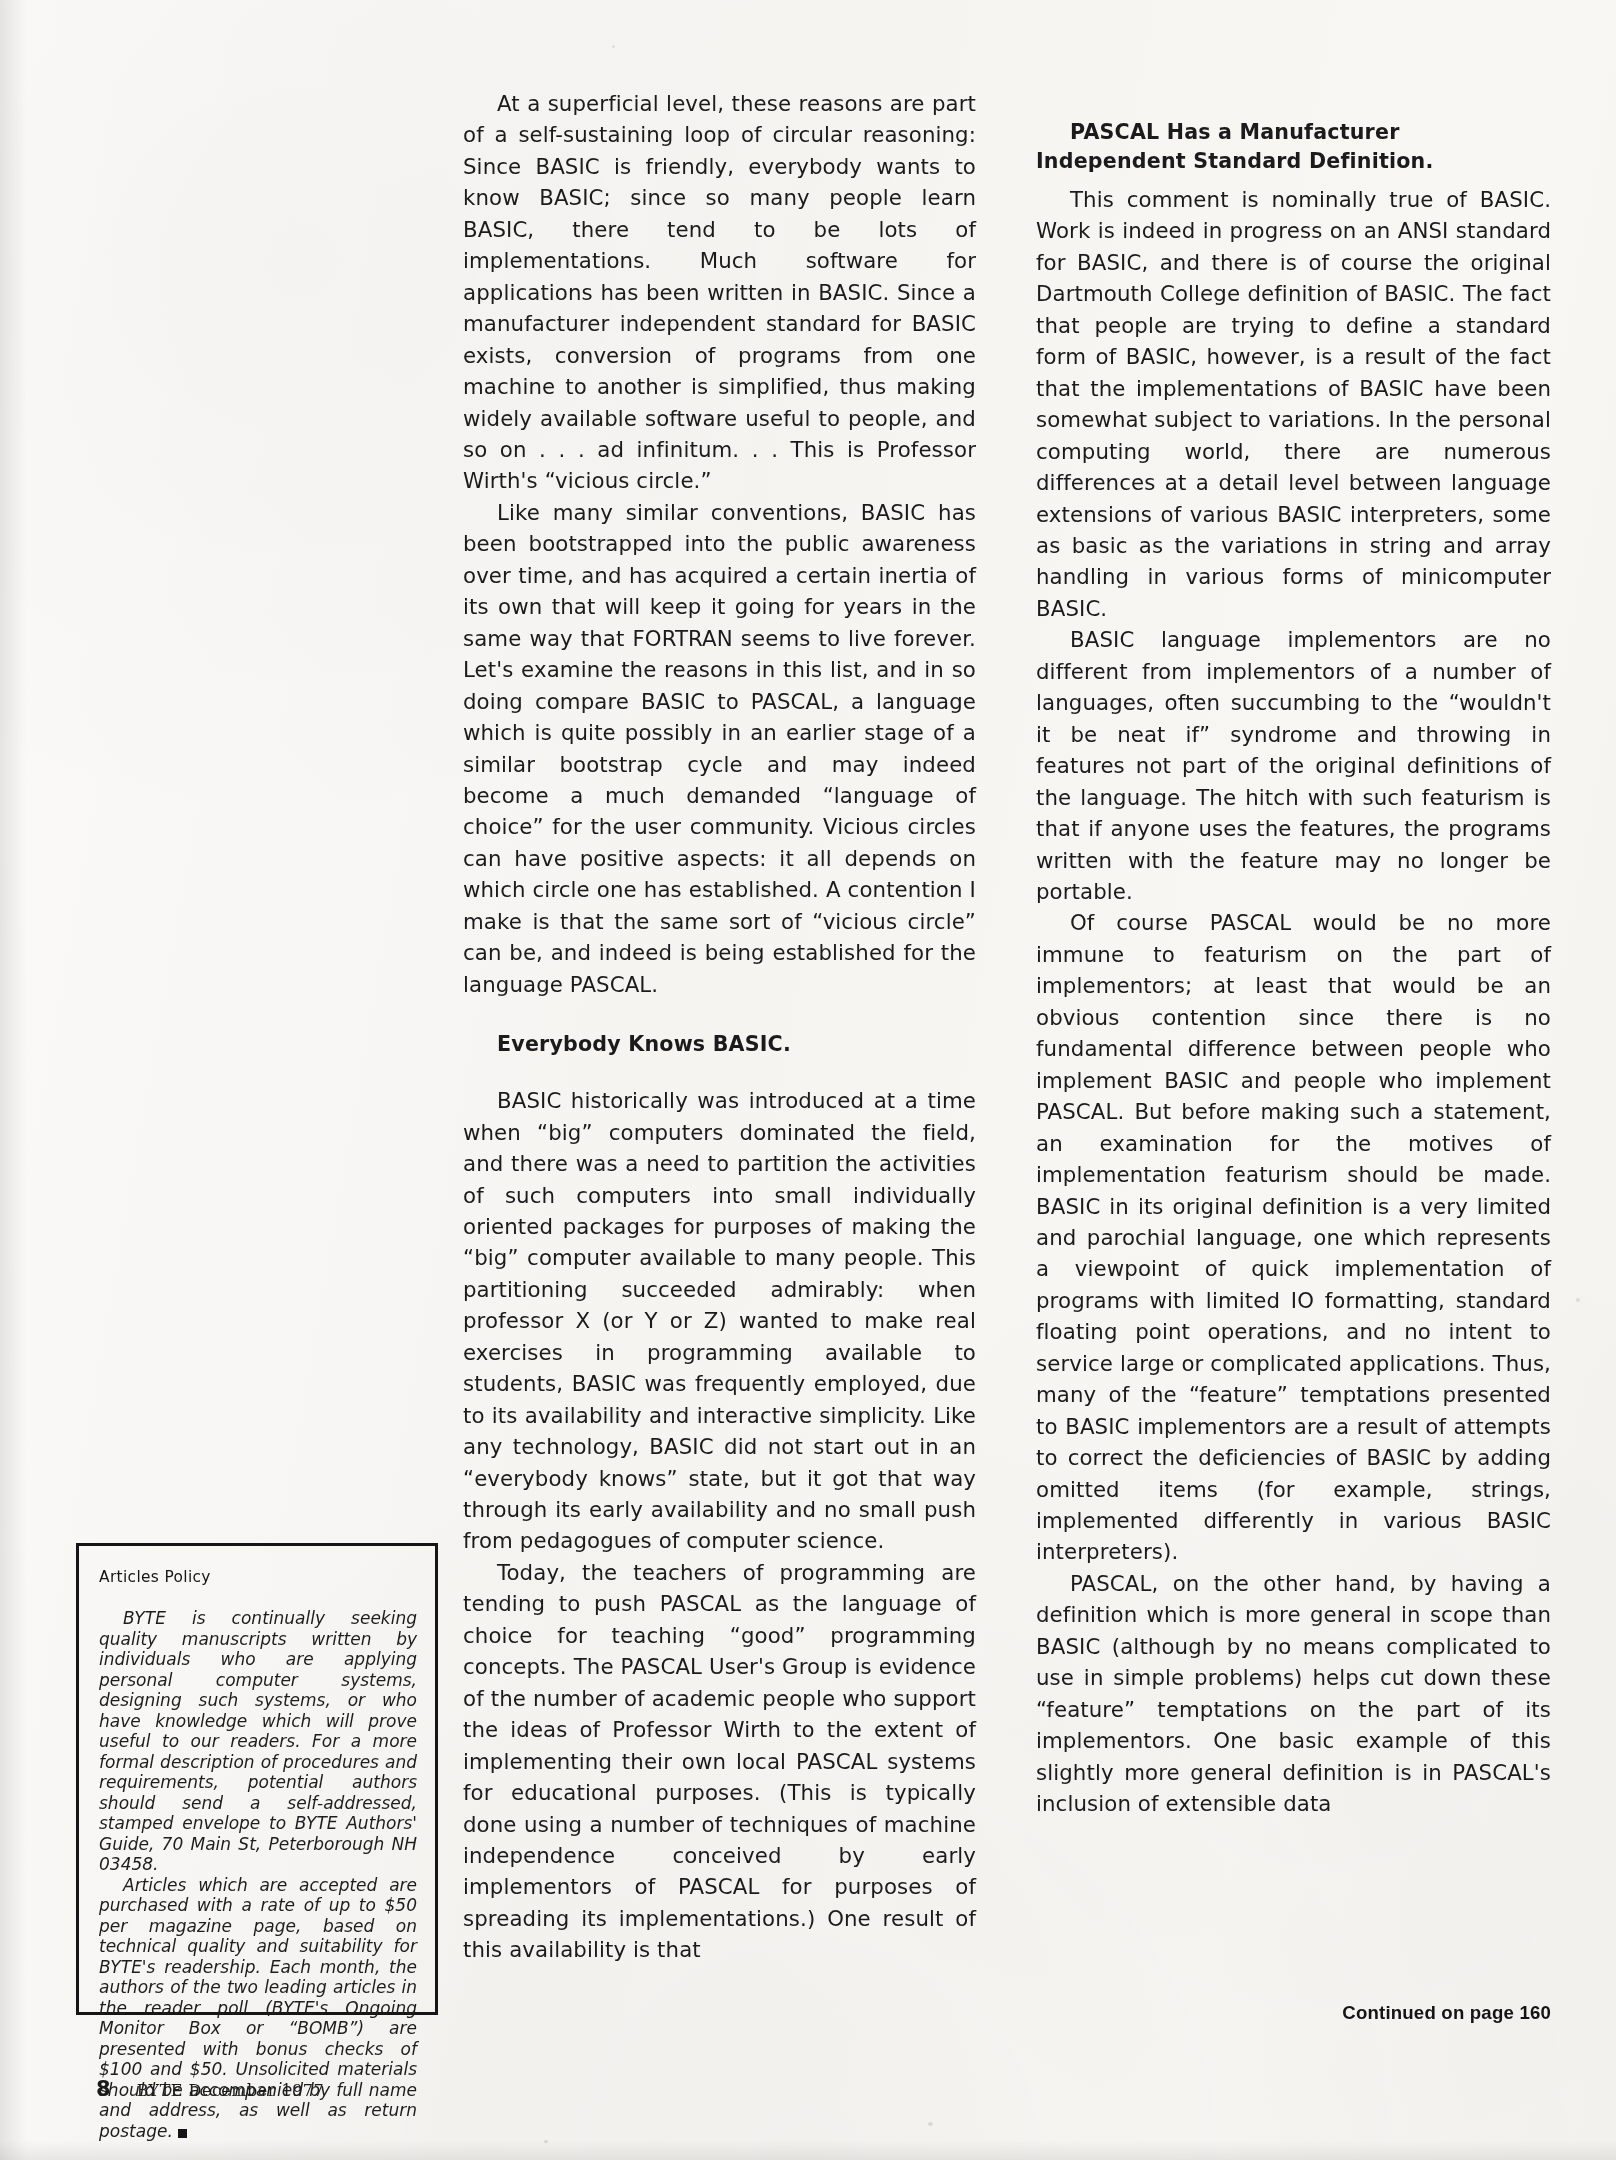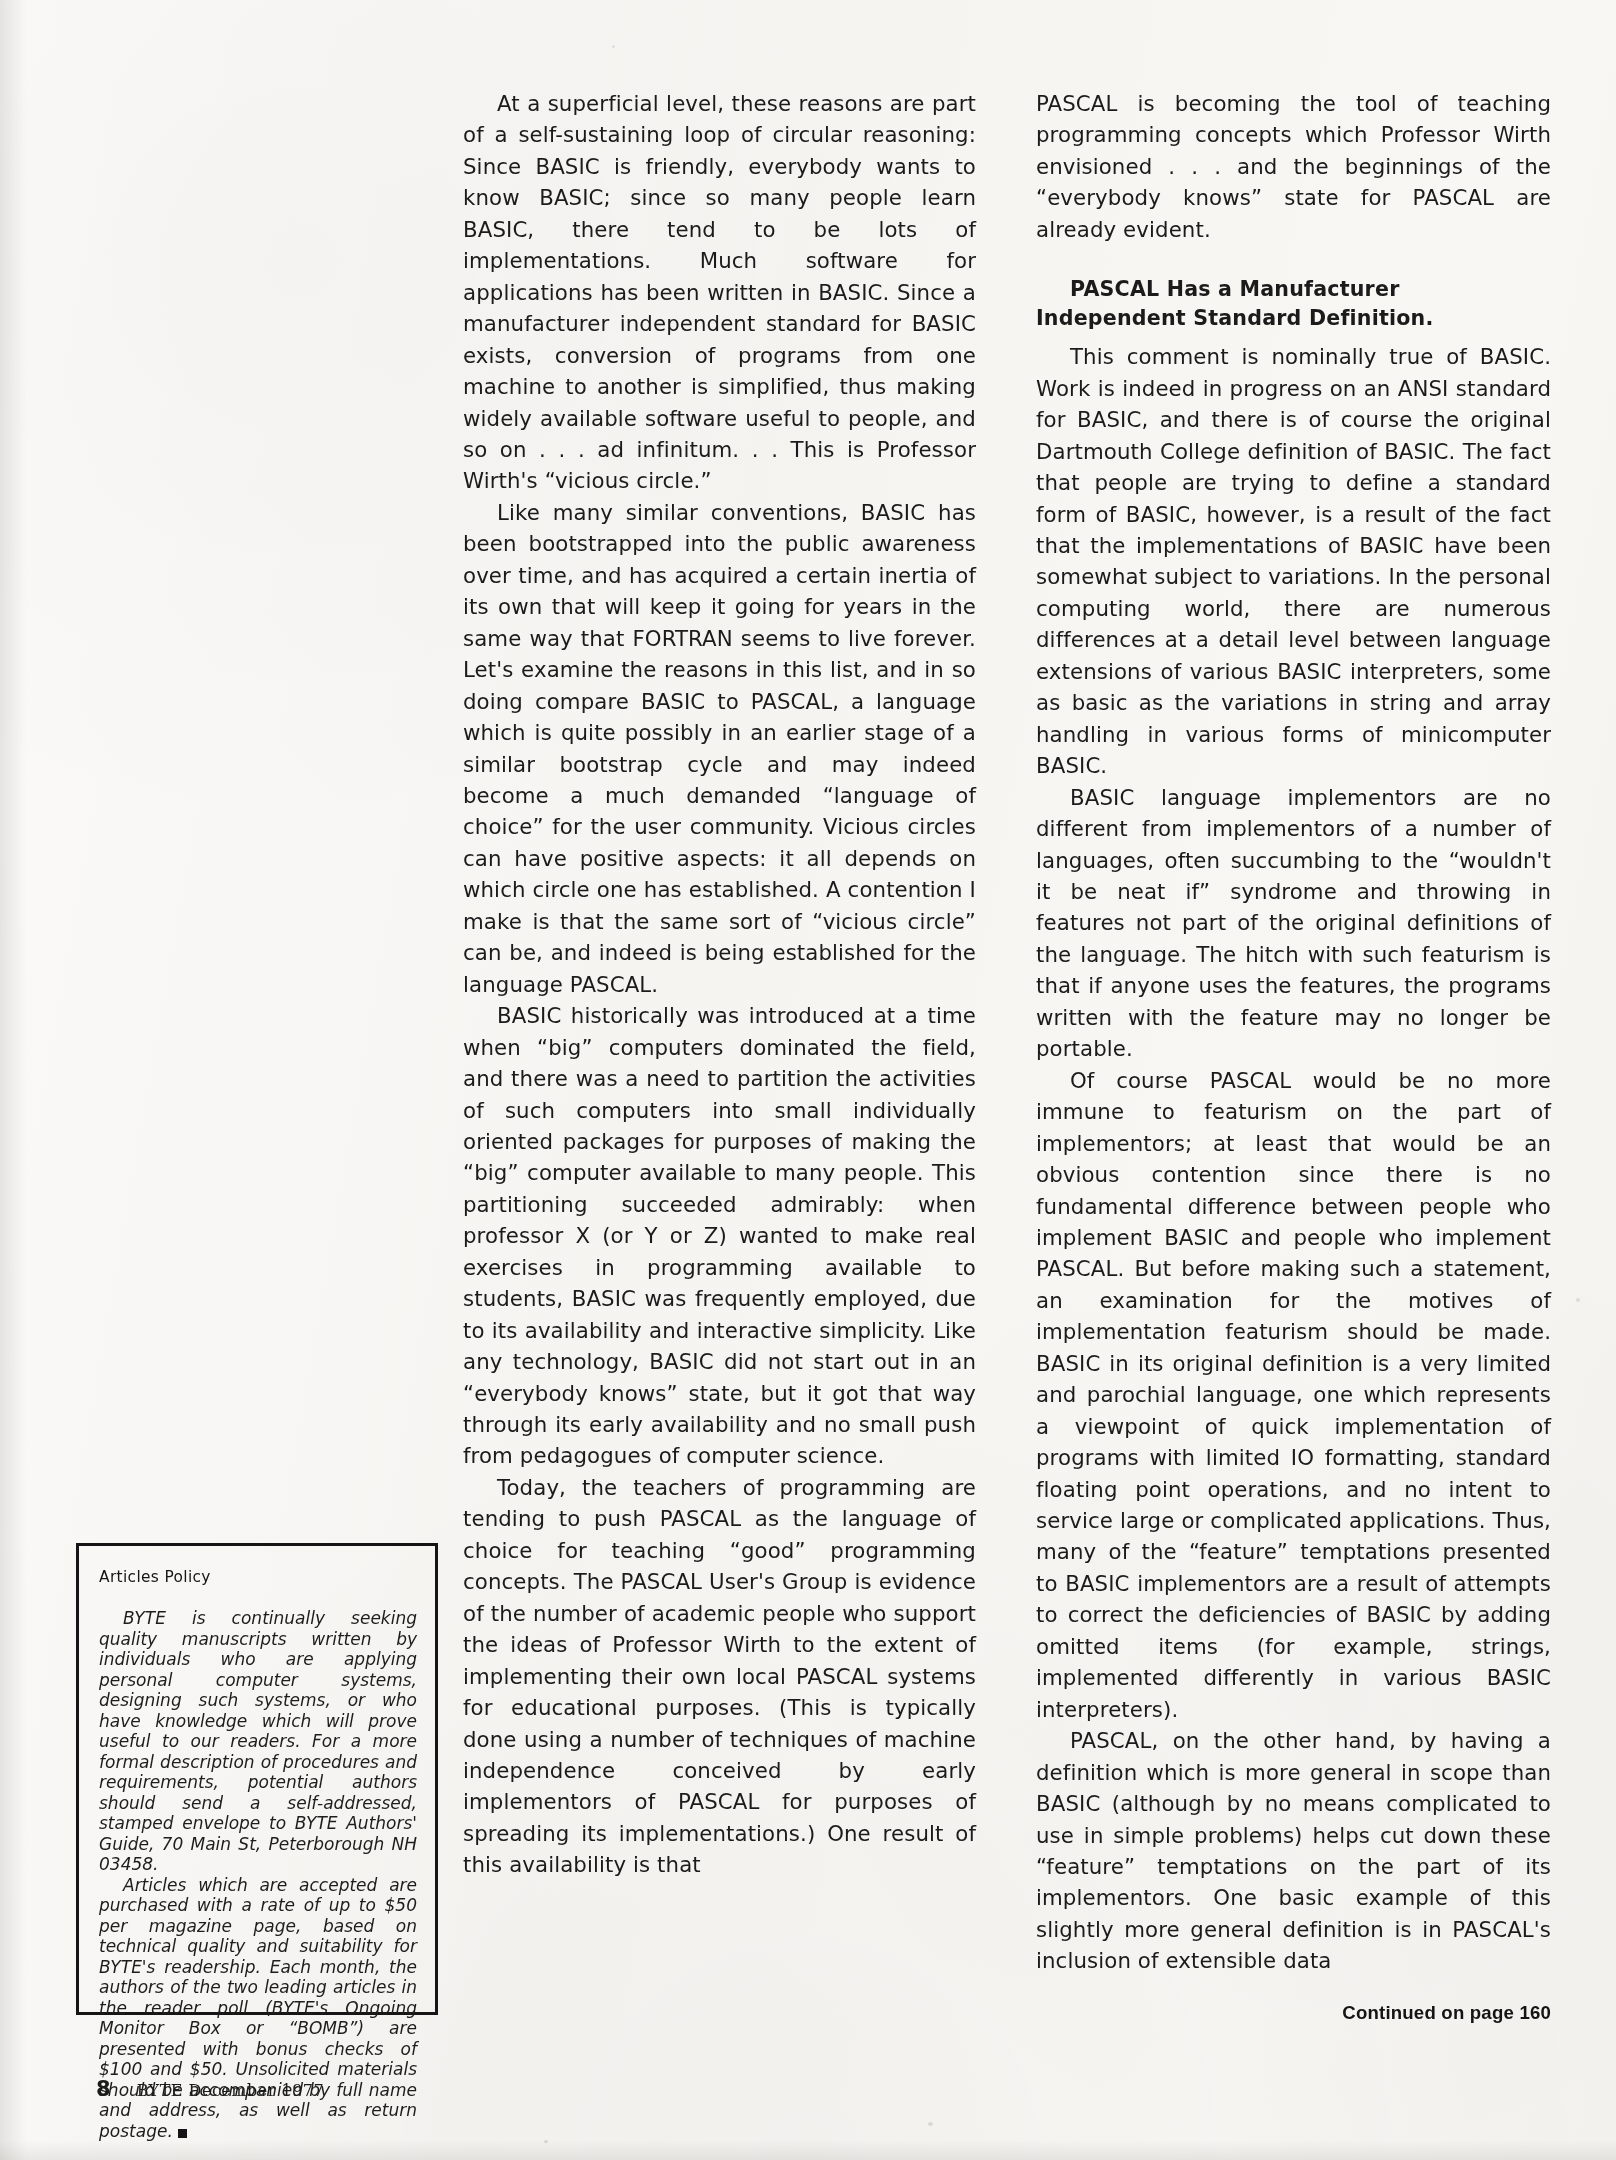--- a/index.html
+++ b/index.html
@@ -192,26 +192,26 @@
   <div id="scan-edge-bottom"></div>
 
   <div class="speck" style="left:544px; top:2140px; width:4px; height:3px; opacity:.5;"></div>
   <div class="speck" style="left:928px; top:2122px; width:5px; height:4px; opacity:.45;"></div>
   <div class="speck" style="left:1576px; top:1298px; width:4px; height:4px; opacity:.4;"></div>
   <div class="speck" style="left:612px; top:45px; width:3px; height:3px; opacity:.35;"></div>
 
   <div class="column body-col" id="col-middle">
     <p>At a superficial level, these reasons are part of a self-sustaining loop of circular reasoning: Since BASIC is friendly, everybody wants to know BASIC; since so many people learn BASIC, there tend to be lots of implementations. Much software for applications has been written in BASIC. Since a manufacturer independent standard for BASIC exists, conversion of programs from one machine to another is simplified, thus making widely available software useful to people, and so on . . . ad infinitum. . . This is Professor Wirth's “vicious circle.”</p>
     <p>Like many similar conventions, BASIC has been bootstrapped into the public awareness over time, and has acquired a certain inertia of its own that will keep it going for years in the same way that FORTRAN seems to live forever. Let's examine the reasons in this list, and in so doing compare BASIC to PASCAL, a language which is quite possibly in an earlier stage of a similar bootstrap cycle and may indeed become a much demanded “language of choice” for the user community. Vicious circles can have positive aspects: it all depends on which circle one has established. A contention I make is that the same sort of “vicious circle” can be, and indeed is being established for the language PASCAL.</p>
+    <p class="sec-head space-above space-below">Everybody Knows BASIC.</p>
     <p>BASIC historically was introduced at a time when “big” computers dominated the field, and there was a need to partition the activities of such computers into small individually oriented packages for purposes of making the “big” computer available to many people. This partitioning succeeded admirably: when professor X (or Y or Z) wanted to make real exercises in programming available to students, BASIC was frequently employed, due to its availability and interactive simplicity. Like any technology, BASIC did not start out in an “everybody knows” state, but it got that way through its early availability and no small push from pedagogues of computer science.</p>
     <p>Today, the teachers of programming are tending to push PASCAL as the language of choice for teaching “good” programming concepts. The PASCAL User's Group is evidence of the number of academic people who support the ideas of Professor Wirth to the extent of implementing their own local PASCAL systems for educational purposes. (This is typically done using a number of techniques of machine independence conceived by early implementors of PASCAL for purposes of spreading its implementations.) One result of this availability is that</p>
   </div>
 
   <div class="column body-col" id="col-right">
-    <p class="no-indent">PASCAL is becoming the tool of teaching programming concepts which Professor Wirth envisioned . . . and the beginnings of the “everybody knows” state for PASCAL are already evident.</p>
     <p class="sec-head space-above space-below-tight">PASCAL Has a Manufacturer Independent Standard Definition.</p>
     <p>This comment is nominally true of BASIC. Work is indeed in progress on an ANSI standard for BASIC, and there is of course the original Dartmouth College definition of BASIC. The fact that people are trying to define a standard form of BASIC, however, is a result of the fact that the implementations of BASIC have been somewhat subject to variations. In the personal computing world, there are numerous differences at a detail level between language extensions of various BASIC interpreters, some as basic as the variations in string and array handling in various forms of minicomputer BASIC.</p>
     <p>BASIC language implementors are no different from implementors of a number of languages, often succumbing to the “wouldn't it be neat if” syndrome and throwing in features not part of the original definitions of the language. The hitch with such featurism is that if anyone uses the features, the programs written with the feature may no longer be portable.</p>
     <p>Of course PASCAL would be no more immune to featurism on the part of implementors; at least that would be an obvious contention since there is no fundamental difference between people who implement BASIC and people who implement PASCAL. But before making such a statement, an examination for the motives of implementation featurism should be made. BASIC in its original definition is a very limited and parochial language, one which represents a viewpoint of quick implementation of programs with limited IO formatting, standard floating point operations, and no intent to service large or complicated applications. Thus, many of the “feature” temptations presented to BASIC implementors are a result of attempts to correct the deficiencies of BASIC by adding omitted items (for example, strings, implemented differently in various BASIC interpreters).</p>
     <p>PASCAL, on the other hand, by having a definition which is more general in scope than BASIC (although by no means complicated to use in simple problems) helps cut down these “feature” temptations on the part of its implementors. One basic example of this slightly more general definition is in PASCAL's inclusion of extensible data</p>
   </div>
 
   <div id="articles-policy-box">
     <div id="articles-policy-inner">
       <div id="articles-policy-title">Articles Policy</div>

